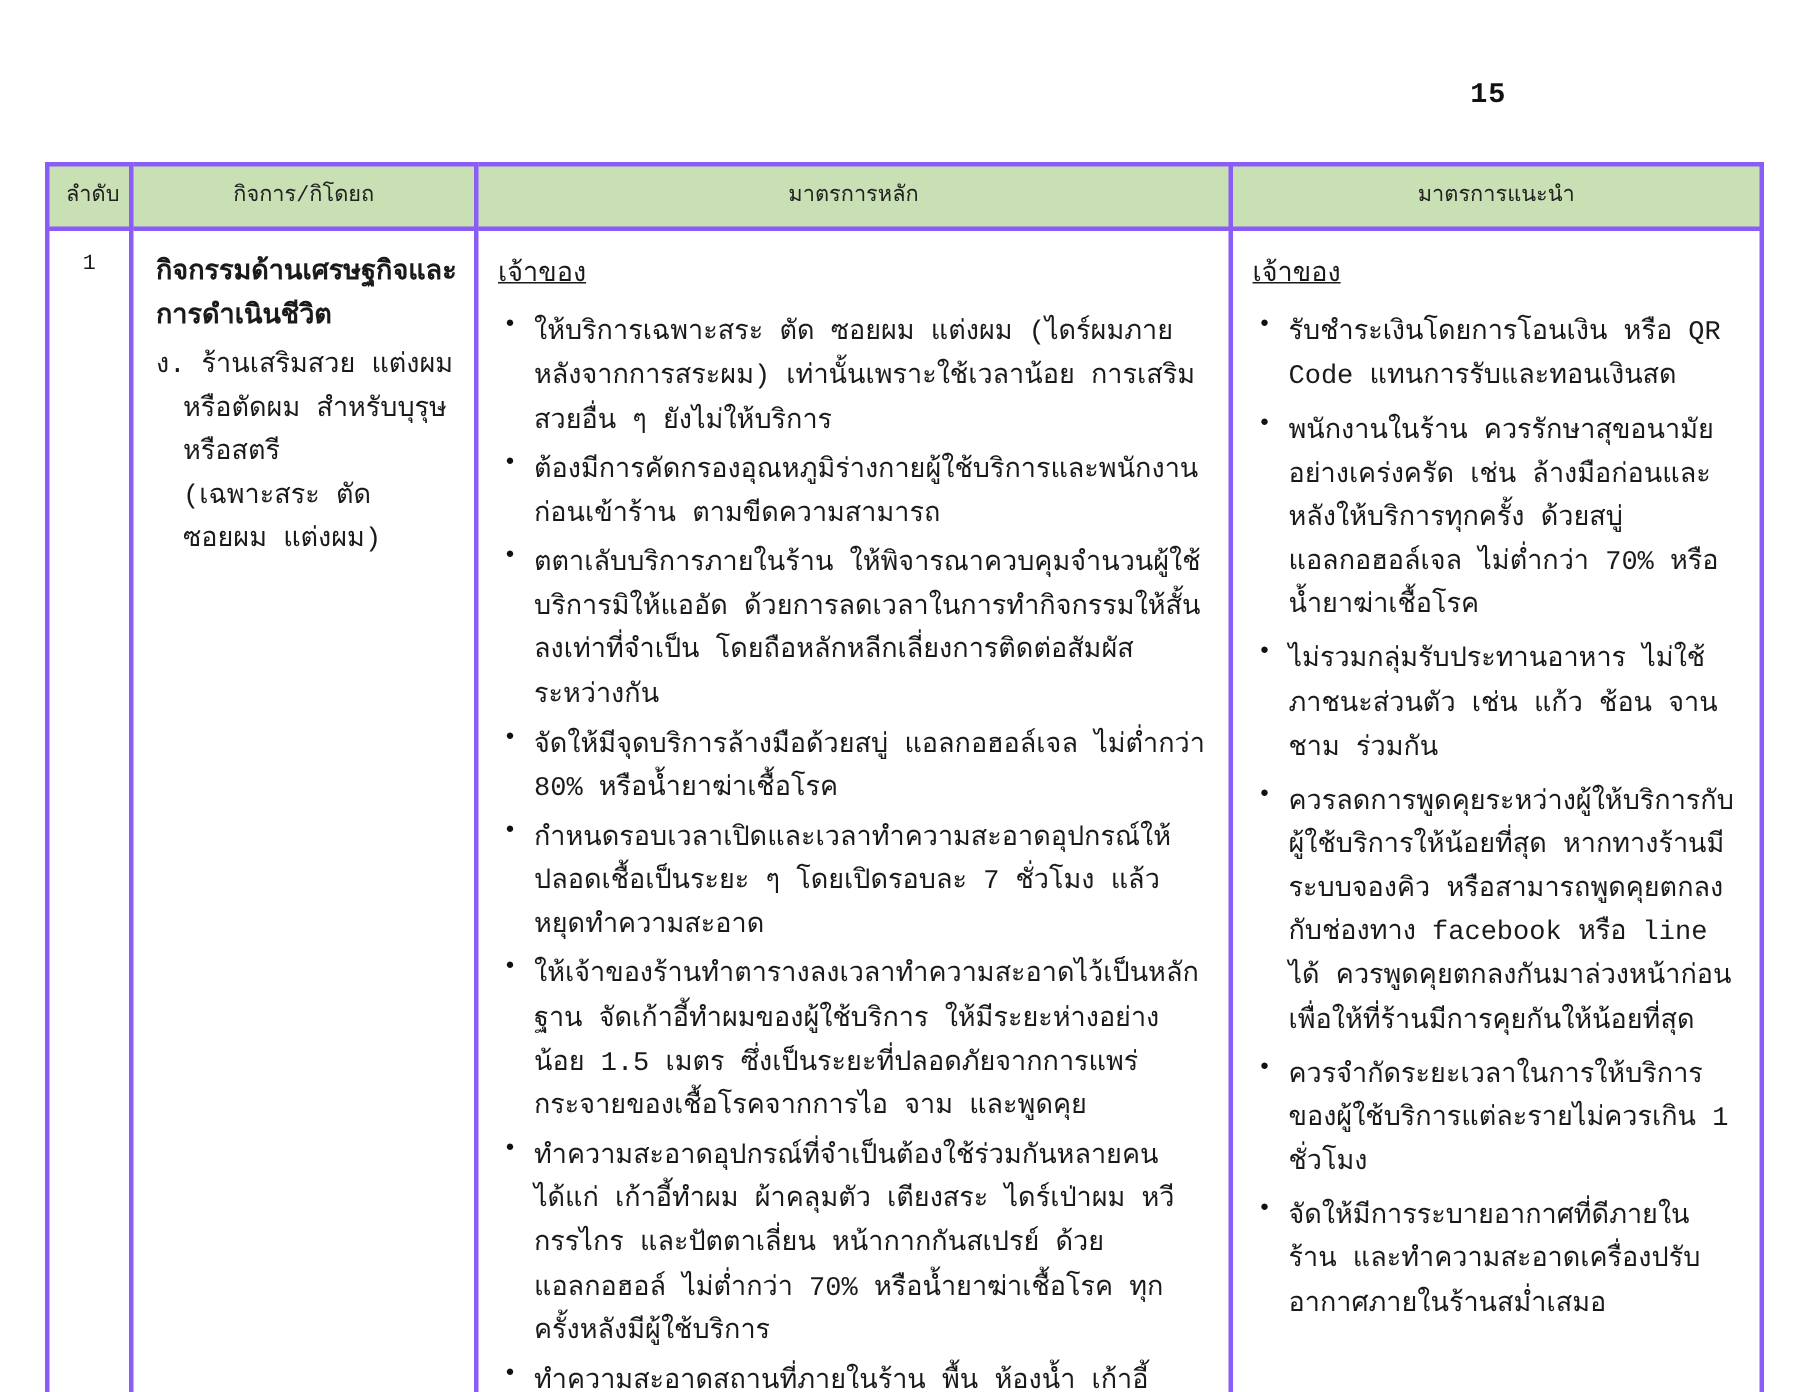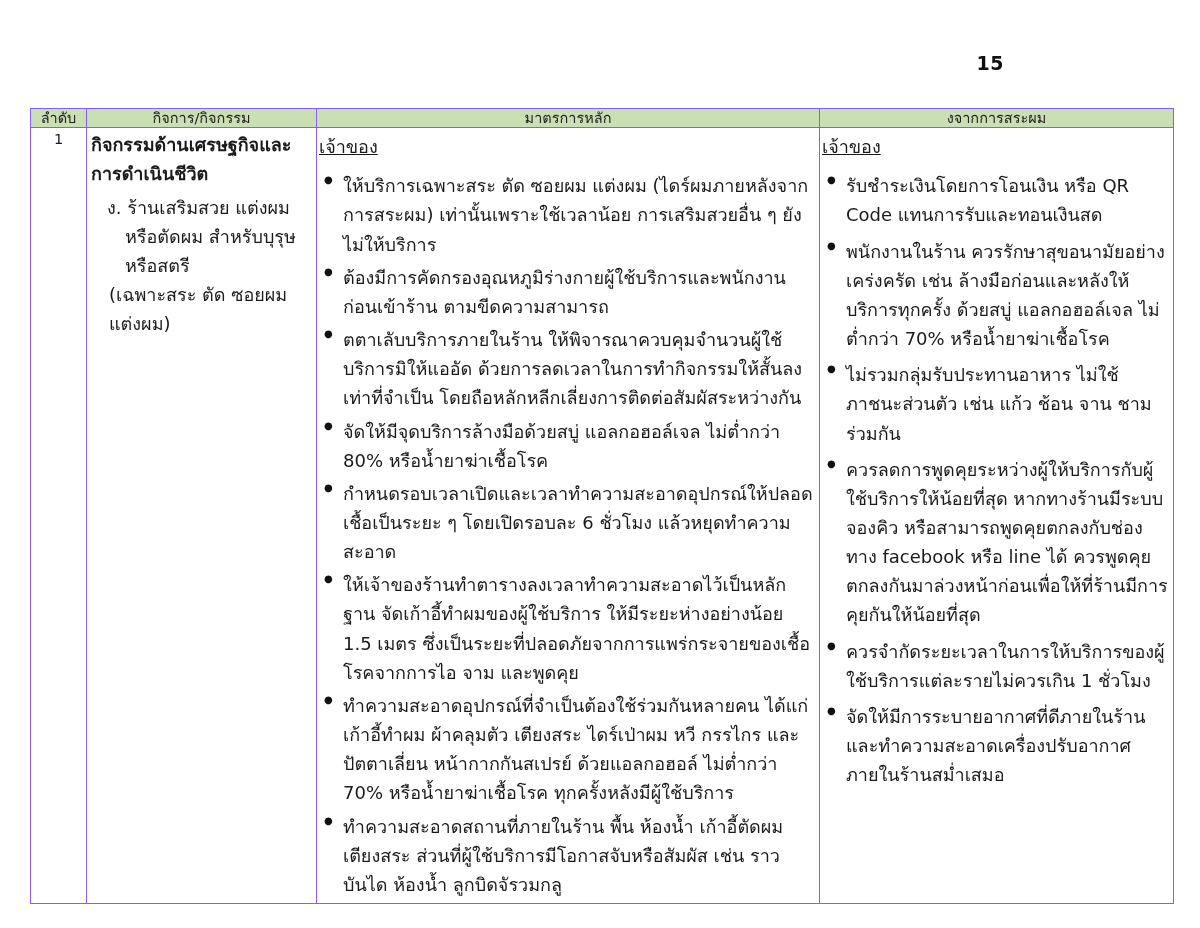--- a/index.html
+++ b/index.html
@@ -14,20 +14,21 @@
     color: #1a1a1a;
     position: relative;
     overflow: hidden;
   }
 
   .page {
     position: relative;
     width: 1092px;
     height: 928px;
     box-sizing: border-box;
+    font-family: Liberation Mono, monospace;
   }
 
   
   .page-number {
     position: absolute;
     top: 52px;
     right: 88px;
     font-size: 19px;
     font-weight: bold;
     letter-spacing: 0.5px;
@@ -37,23 +38,23 @@
   
   .doc-table {
     position: absolute;
     top: 108px;
     left: 30px;
     width: 1143px;
     border-collapse: collapse;
     table-layout: fixed;
   }
   .doc-table td, .doc-table th {
-    border: 1px solid #8b5cf6;
+    border: 3px solid #8b5cf6;
     vertical-align: top;
-    padding: 0;
+    padding: 11px;
   }
 
   .col-no    { width: 56px;  }
   .col-act   { width: 230px; }
   .col-main  { width: 503px; }
   .col-rec   { width: 354px; }
 
   thead th {
     background: #c9e0b4;
     text-align: center;
@@ -77,21 +78,21 @@
     font-size: 14.5px;
   }
 
   
   .act-title {
     font-weight: bold;
     margin: 3px 0 0 4px;
     line-height: 1.6;
   }
   .act-sub {
-    margin: 4px 0 0 20px;
+    margin: 4px 0 0 4px;
     line-height: 1.62;
     text-indent: 0;
     padding-left: 18px;
   }
   .act-sub .lead {
     margin-left: -18px;
   }
   .act-note {
     margin: 0 0 0 4px;
     padding-left: 18px;
@@ -137,44 +138,44 @@
   <table class="doc-table">
     <colgroup>
       <col class="col-no">
       <col class="col-act">
       <col class="col-main">
       <col class="col-rec">
     </colgroup>
     <thead>
       <tr>
         <th>ลำดับ</th>
-        <th>กิจการ/กิจกรรม</th>
+        <th>กิจการ/กิโดยถ</th>
         <th>มาตรการหลัก</th>
-        <th>งจากการสระผม</th>
+        <th>มาตรการแนะนำ</th>
       </tr>
     </thead>
     <tbody>
       <tr>
 
         <td class="cell-no">1</td>
 
         <td class="col-act-cell">
           <div class="act-title">กิจกรรมด้านเศรษฐกิจและการดำเนินชีวิต</div>
           <div class="act-sub"><span class="lead">ง.</span> <span>ร้านเสริมสวย แต่งผม หรือตัดผม สำหรับบุรุษหรือสตรี</span></div>
           <div class="act-note">(เฉพาะสระ ตัด ซอยผม แต่งผม)</div>
         </td>
 
         <td class="col-main-cell">
           <div class="sect-head">เจ้าของ</div>
           <ul class="bullets">
             <li>ให้บริการเฉพาะสระ ตัด ซอยผม แต่งผม (ไดร์ผมภายหลังจากการสระผม) เท่านั้นเพราะใช้เวลาน้อย การเสริมสวยอื่น ๆ ยังไม่ให้บริการ</li>
             <li>ต้องมีการคัดกรองอุณหภูมิร่างกายผู้ใช้บริการและพนักงานก่อนเข้าร้าน ตามขีดความสามารถ</li>
             <li>ตตาเลับบริการภายในร้าน ให้พิจารณาควบคุมจำนวนผู้ใช้บริการมิให้แออัด ด้วยการลดเวลาในการทำกิจกรรมให้สั้นลงเท่าที่จำเป็น โดยถือหลักหลีกเลี่ยงการติดต่อสัมผัสระหว่างกัน</li>
             <li>จัดให้มีจุดบริการล้างมือด้วยสบู่ แอลกอฮอล์เจล ไม่ต่ำกว่า 80% หรือน้ำยาฆ่าเชื้อโรค</li>
-            <li>กำหนดรอบเวลาเปิดและเวลาทำความสะอาดอุปกรณ์ให้ปลอดเชื้อเป็นระยะ ๆ โดยเปิดรอบละ 6 ชั่วโมง แล้วหยุดทำความสะอาด</li>
+            <li>กำหนดรอบเวลาเปิดและเวลาทำความสะอาดอุปกรณ์ให้ปลอดเชื้อเป็นระยะ ๆ โดยเปิดรอบละ 7 ชั่วโมง แล้วหยุดทำความสะอาด</li>
             <li>ให้เจ้าของร้านทำตารางลงเวลาทำความสะอาดไว้เป็นหลักฐาน จัดเก้าอี้ทำผมของผู้ใช้บริการ ให้มีระยะห่างอย่างน้อย 1.5 เมตร ซึ่งเป็นระยะที่ปลอดภัยจากการแพร่กระจายของเชื้อโรคจากการไอ จาม และพูดคุย</li>
             <li>ทำความสะอาดอุปกรณ์ที่จำเป็นต้องใช้ร่วมกันหลายคน ได้แก่ เก้าอี้ทำผม ผ้าคลุมตัว เตียงสระ ไดร์เป่าผม หวี กรรไกร และปัตตาเลี่ยน หน้ากากกันสเปรย์ ด้วยแอลกอฮอล์ ไม่ต่ำกว่า 70% หรือน้ำยาฆ่าเชื้อโรค ทุกครั้งหลังมีผู้ใช้บริการ</li>
             <li>ทำความสะอาดสถานที่ภายในร้าน พื้น ห้องน้ำ เก้าอี้ตัดผม เตียงสระ ส่วนที่ผู้ใช้บริการมีโอกาสจับหรือสัมผัส เช่น ราวบันได ห้องน้ำ ลูกบิดจัรวมกลู</li>
           </ul>
         </td>
 
         <td class="col-rec-cell">
           <div class="sect-head">เจ้าของ</div>
           <ul class="bullets">
             <li>รับชำระเงินโดยการโอนเงิน หรือ QR Code แทนการรับและทอนเงินสด</li>

